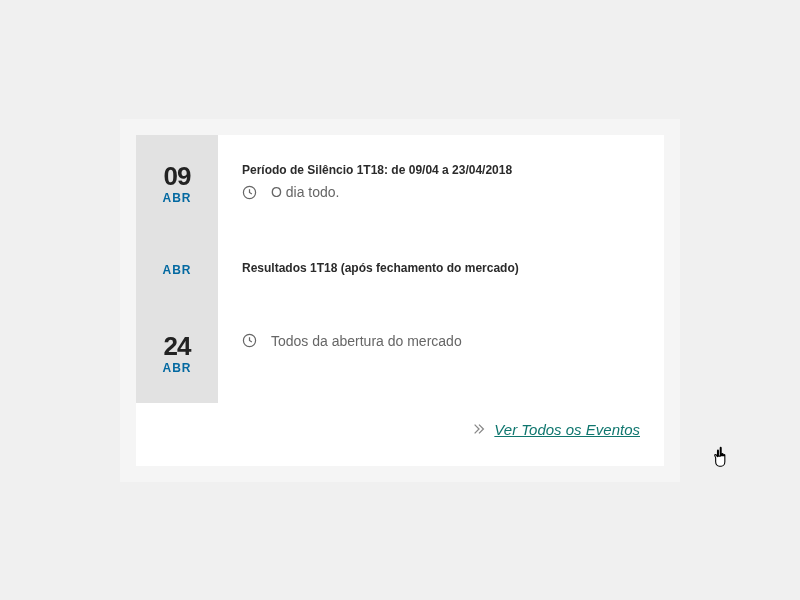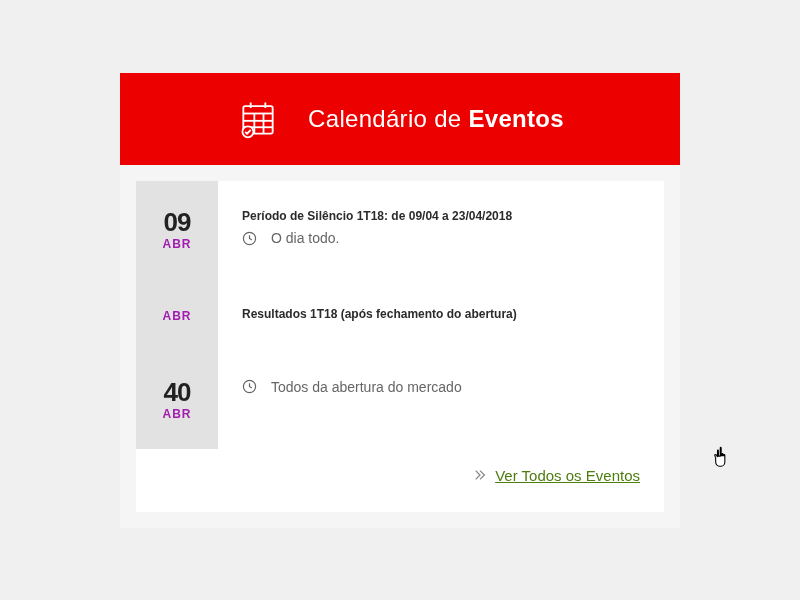--- a/index.html
+++ b/index.html
@@ -58,21 +58,21 @@
     .event-day {
       font-size: 26px;
       font-weight: 900;
       color: #222;
       line-height: 1;
       letter-spacing: -1px;
     }
     .event-month {
       font-size: 12px;
       font-weight: 900;
-      color: #a21caf;
+      color: #0369a1;
       letter-spacing: 1px;
       margin-top: 2px;
     }
     .event-details {
       padding: 28px 24px 18px 24px;
       flex: 1;
     }
     .event-title {
       font-size: 12px;
       font-weight: 700;
@@ -94,22 +94,23 @@
     }
     .footer {
       background: white;
       padding: 18px 24px 28px 24px;
       display: flex;
       justify-content: flex-end;
       align-items: center;
       gap: 8px;
     }
     .footer-link {
-      color: #4d7c0f;
+      color: #0f766e;
       text-decoration: underline;
+      font-style: italic;
       font-size: 15px;
       cursor: pointer;
     }
     .chevron-right {
       width: 14px;
       height: 14px;
       color: #888;
     }
     .cursor-hand {
       position: absolute;
@@ -117,37 +118,20 @@
       top: 445px;
       width: 22px;
       height: 26px;
       pointer-events: none;
     }
   </style>
 </head>
 <body>
 
 <div class="widget">
-  <div class="header">
-    <svg class="calendar-icon" viewBox="0 0 48 48" fill="none" stroke="white" stroke-width="2">
-      <rect x="8" y="10" width="32" height="30" rx="2"></rect>
-      <line x1="8" y1="18" x2="40" y2="18"></line>
-      <line x1="16" y1="6" x2="16" y2="12"></line>
-      <line x1="32" y1="6" x2="32" y2="12"></line>
-      <line x1="20" y1="18" x2="20" y2="40"></line>
-      <line x1="30" y1="18" x2="30" y2="40"></line>
-      <line x1="8" y1="26" x2="40" y2="26"></line>
-      <line x1="8" y1="33" x2="40" y2="33"></line>
-      <circle cx="13" cy="38" r="6" fill="#ec0000"></circle>
-      <path d="M10 38 l2 2 l4 -4" stroke="white" stroke-width="2"></path>
-    </svg>
-    <div class="header-title">
-      <span>Calendário de </span><strong>Eventos</strong>
-    </div>
-  </div>
 
   <div class="events-container">
 
     <div class="event-row">
       <div class="event-date">
         <div class="event-day">09</div>
         <div class="event-month">ABR</div>
       </div>
       <div class="event-details">
         <div class="event-title">Período de Silêncio 1T18: de 09/04 a 23/04/2018</div>
@@ -159,27 +143,27 @@
           <span>O dia todo.</span>
         </div>
       </div>
     </div>
 
     <div class="event-row">
       <div class="event-date">
         <div class="event-month">ABR</div>
       </div>
       <div class="event-details">
-        <div class="event-title">Resultados 1T18 (após fechamento do abertura)</div>
+        <div class="event-title">Resultados 1T18 (após fechamento do mercado)</div>
       </div>
     </div>
 
     <div class="event-row">
       <div class="event-date">
-        <div class="event-day">40</div>
+        <div class="event-day">24</div>
         <div class="event-month">ABR</div>
       </div>
       <div class="event-details">
         <div class="event-time">
           <svg class="clock-icon" viewBox="0 0 16 16" fill="none" stroke="#666" stroke-width="1.3">
             <circle cx="8" cy="8" r="6.5"></circle>
             <path d="M8 4.5 V8 L10.5 9.5"></path>
           </svg>
           <span>Todos da abertura do mercado</span>
         </div>

